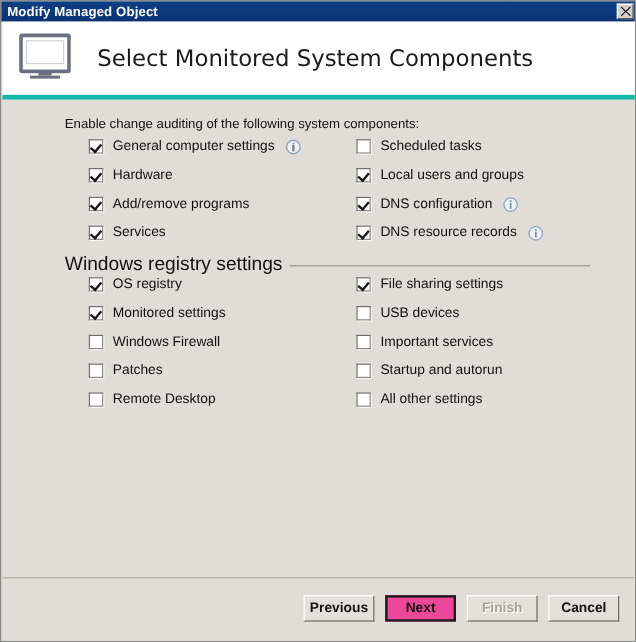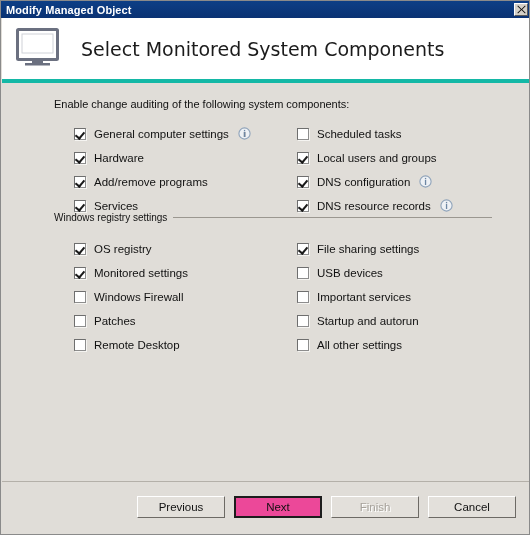--- a/index.html
+++ b/index.html
@@ -108,38 +108,38 @@
   #group-label-wrap {
     position: absolute;
     left: 52px;
     top: 128px;
     width: 438px;
     display: flex;
     align-items: center;
     gap: 6px;
   }
   #group-label-wrap .gl-text {
-    font-size: 10px;
+    font-size: 16px;
     color: #111111;
     white-space: nowrap;
   }
   #group-label-wrap .gl-rule {
     flex: 1 1 auto;
     height: 1px;
     background: #9b9790;
   }
 
   .check-col {
     position: absolute;
   }
   .check-row {
     position: relative;
     height: 24px;
     display: flex;
-    align-items: flex-end;
+    align-items: flex-start;
     white-space: nowrap;
     cursor: default;
   }
   .cb {
     width: 12px;
     height: 12px;
     box-sizing: border-box;
     background: #ffffff;
     border: 1px solid #8d8d8d;
     border-top-color: #6e6e6e;
@@ -186,35 +186,36 @@
     box-sizing: border-box;
   }
   #button-bar {
     position: absolute;
     right: 14px;
     top: 14px;
     display: flex;
     gap: 9px;
   }
   .dlg-button {
-    width: 88px;
+    width: 59px;
     height: 22px;
     box-sizing: border-box;
     background: #e3e0db;
     border: 1px solid #ffffff;
     border-right-color: #6d6a65;
     border-bottom-color: #6d6a65;
     font-family: "Liberation Sans", sans-serif;
     font-size: 11.5px;
     color: #111111;
     display: flex;
     align-items: center;
     justify-content: center;
     cursor: pointer;
     padding: 0;
+    font-weight: bold;
   }
   .dlg-button.default {
     border: 2px solid #1d1d1d;
     background: #ec4899;
   }
   .dlg-button.disabled {
     color: #a6a29b;
     text-shadow: 1px 1px 0 #ffffff;
     cursor: default;
   }

